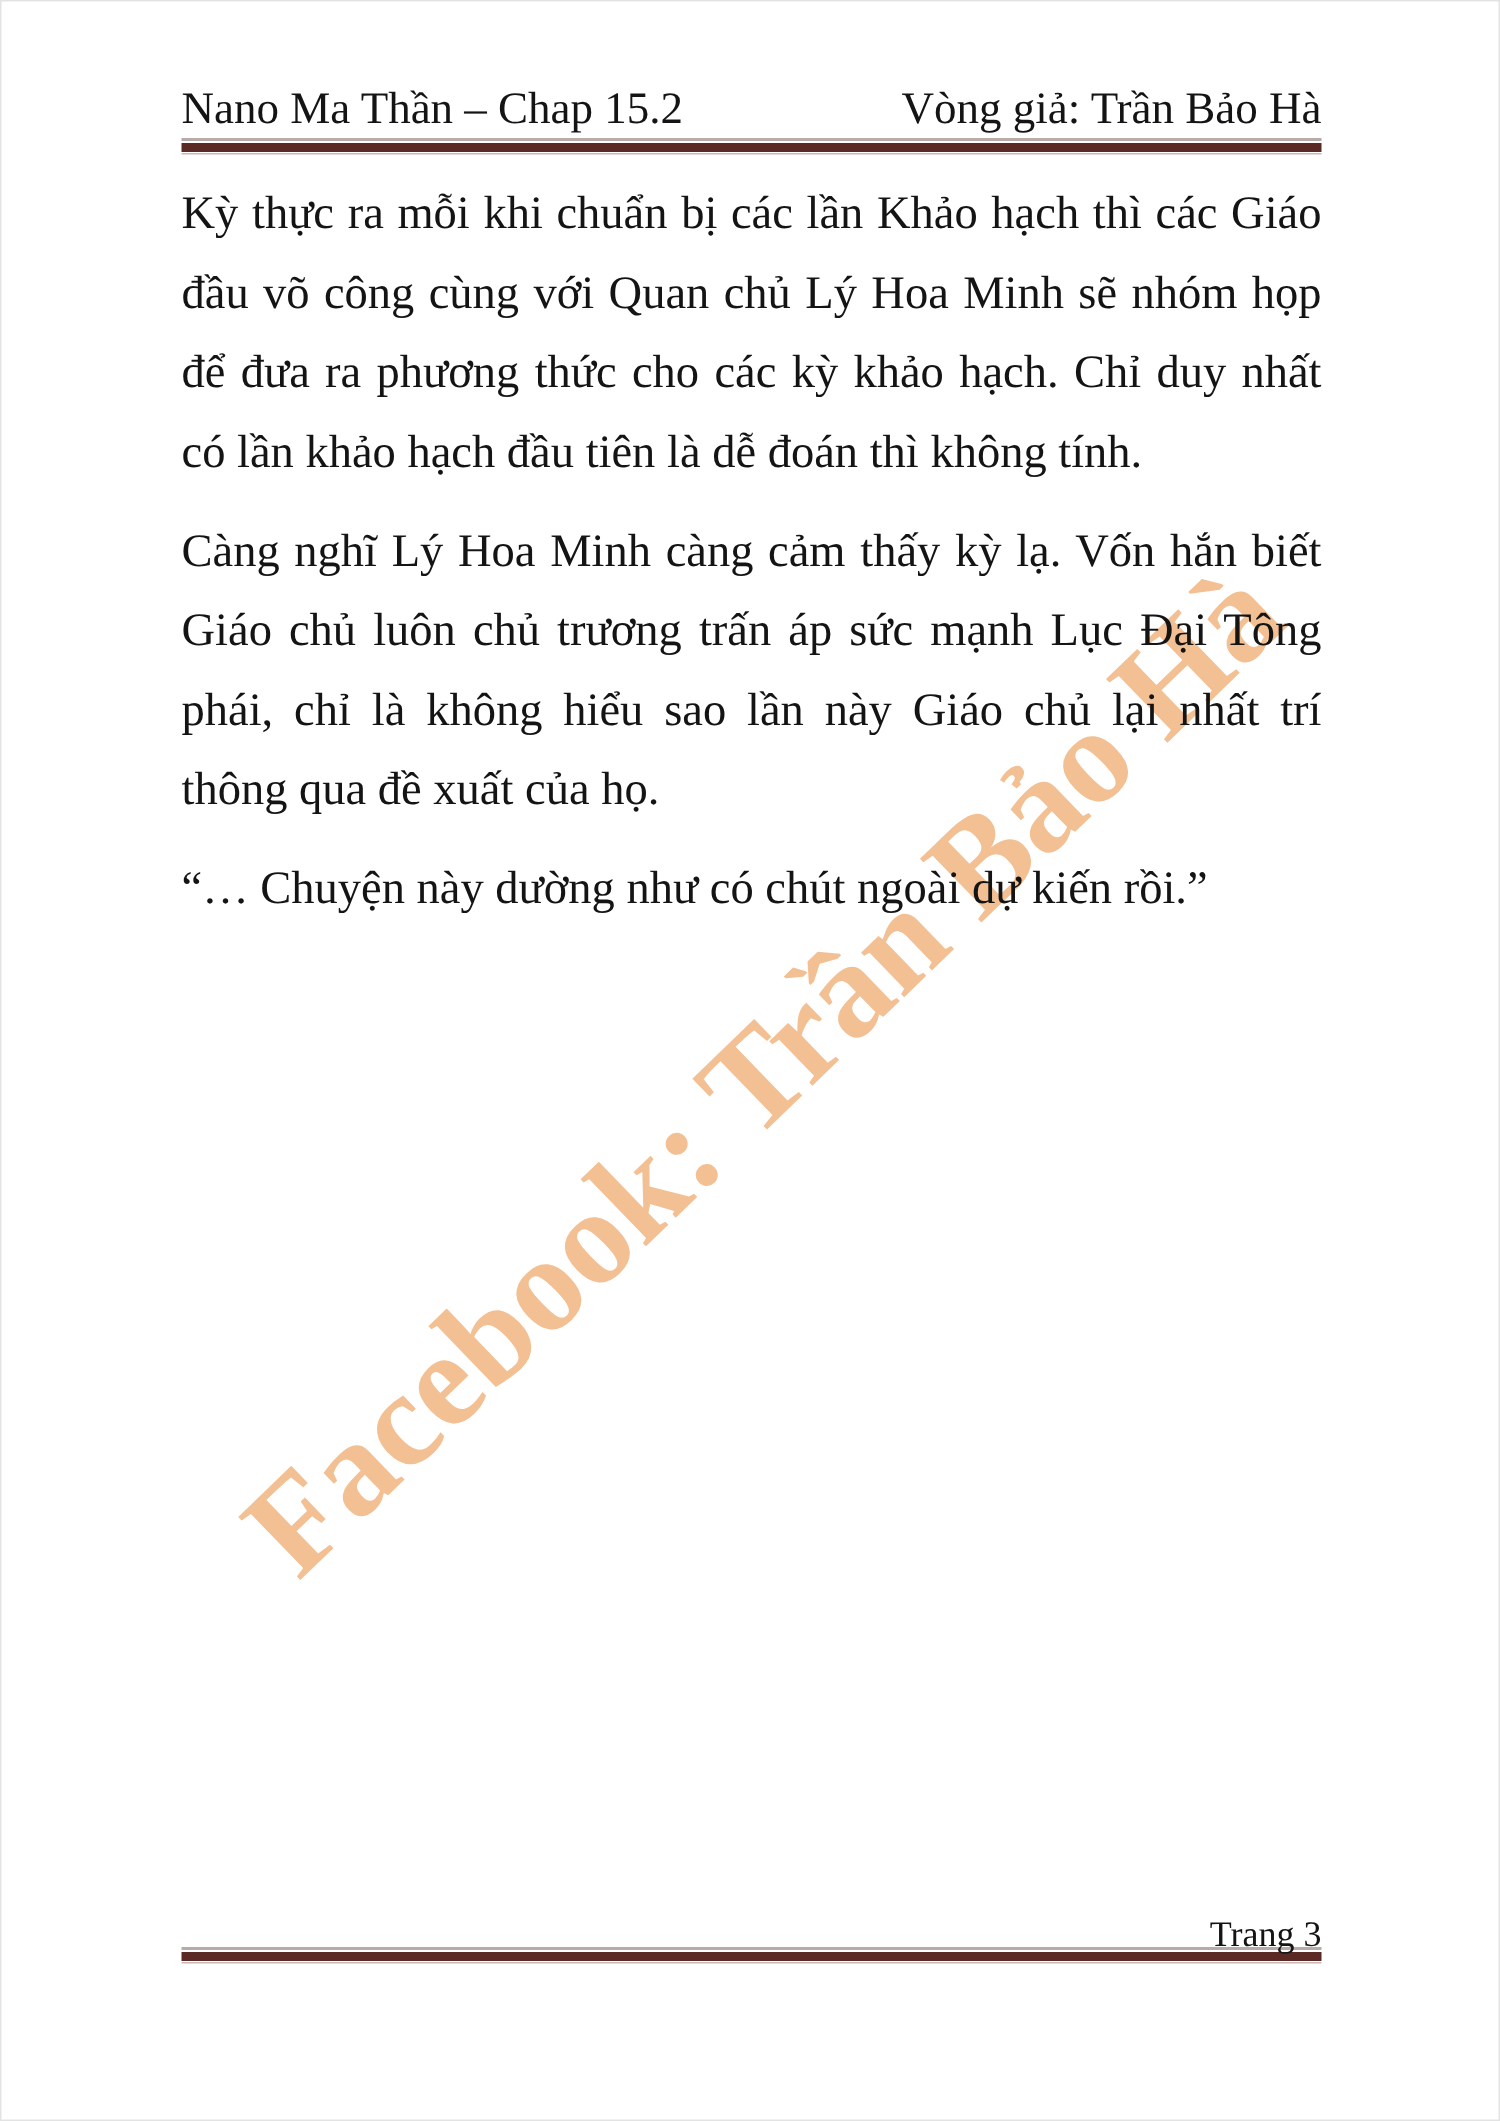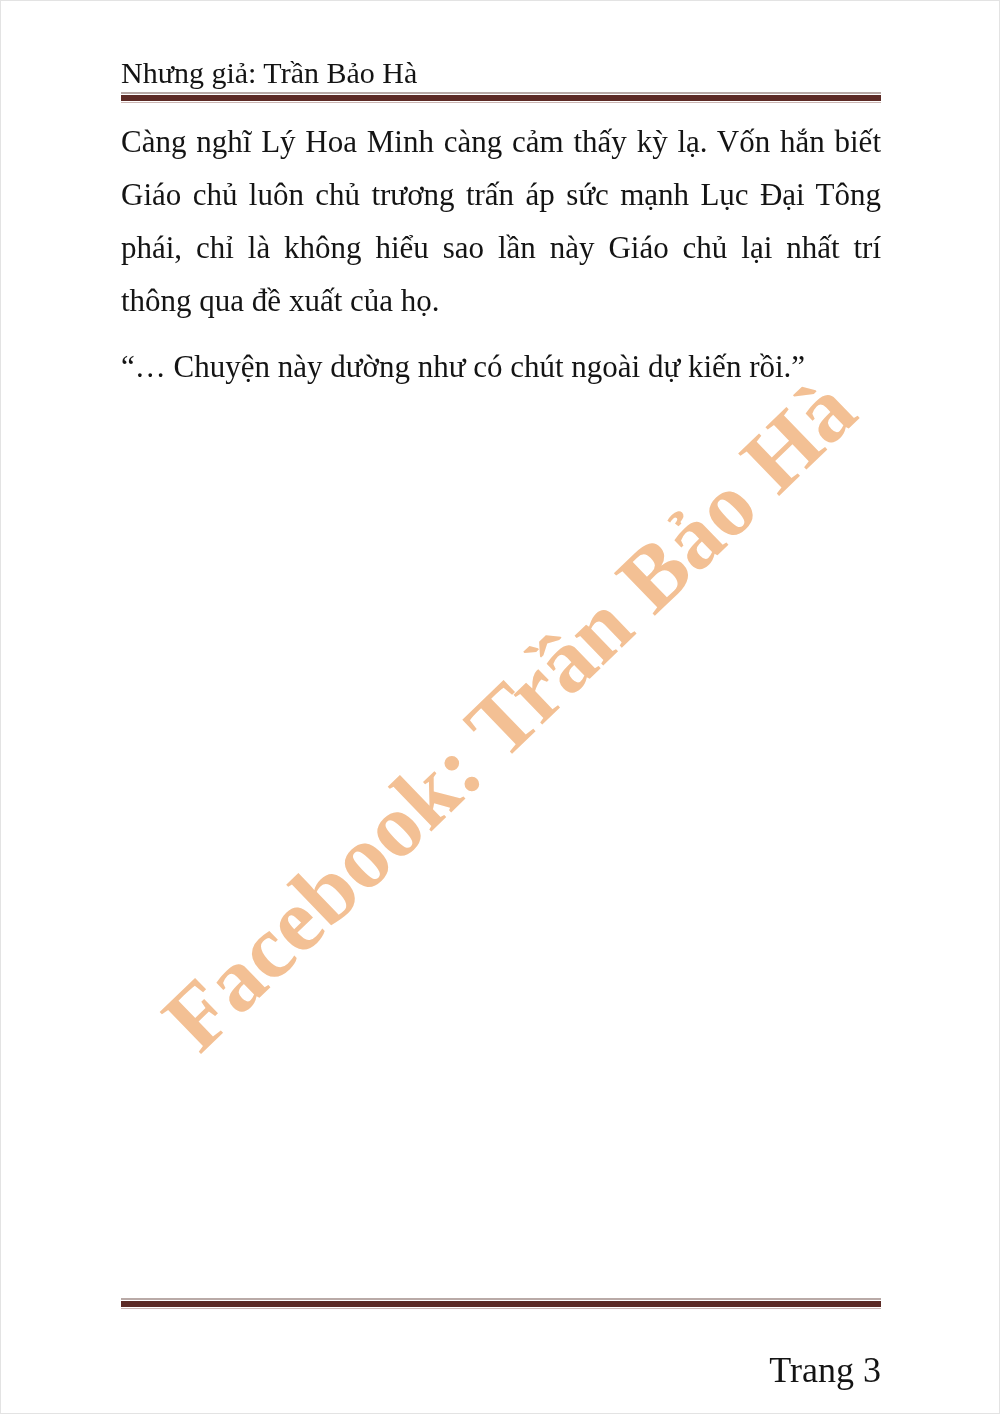--- a/index.html
+++ b/index.html
@@ -66,39 +66,41 @@
     top: 114px;
     font-size: 31px;
     line-height: 53px;
     text-align: justify;
   }
   .content p {
     margin: 0 0 13px 0;
   }
   .footer-rule { top: 1297px; }
   .footer {
-    top: 1348px;
+    top: 1276px;
     text-align: right;
-    font-size: 36px;
+    font-size: 24px;
   }
 </style>
 </head>
 <body>
 
 <div class="page">
 
   <div class="watermark">Facebook: Trần Bảo Hà</div>
 
   <div class="layer header">
-    <span>Nhưng giả: Trần Bảo Hà</span>
+    <span>Nano Ma Thần – Chap 15.2</span>
+    <span>Vòng giả: Trần Bảo Hà</span>
   </div>
 
   <div class="layer rule header-rule"></div>
 
   <div class="layer content">
+    <p>Kỳ thực ra mỗi khi chuẩn bị các lần Khảo hạch thì các Giáo đầu võ công cùng với Quan chủ Lý Hoa Minh sẽ nhóm họp để đưa ra phương thức cho các kỳ khảo hạch. Chỉ duy nhất có lần khảo hạch đầu tiên là dễ đoán thì không tính.</p>
     <p>Càng nghĩ Lý Hoa Minh càng cảm thấy kỳ lạ. Vốn hắn biết Giáo chủ luôn chủ trương trấn áp sức mạnh Lục Đại Tông phái, chỉ là không hiểu sao lần này Giáo chủ lại nhất trí thông qua đề xuất của họ.</p>
     <p>“… Chuyện này dường như có chút ngoài dự kiến rồi.”</p>
   </div>
 
   <div class="layer rule footer-rule"></div>
 
   <div class="layer footer">
     <span>Trang 3</span>
   </div>
 

